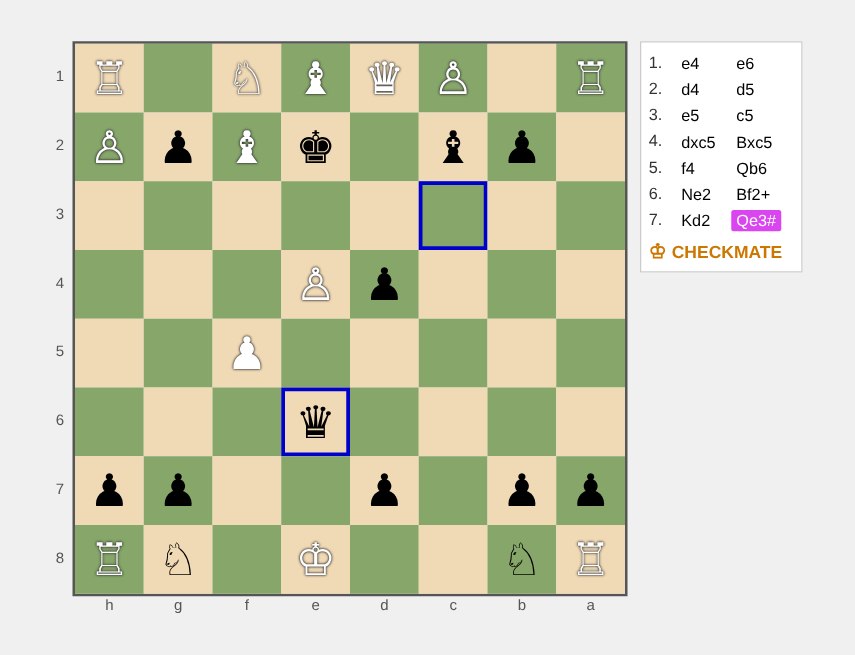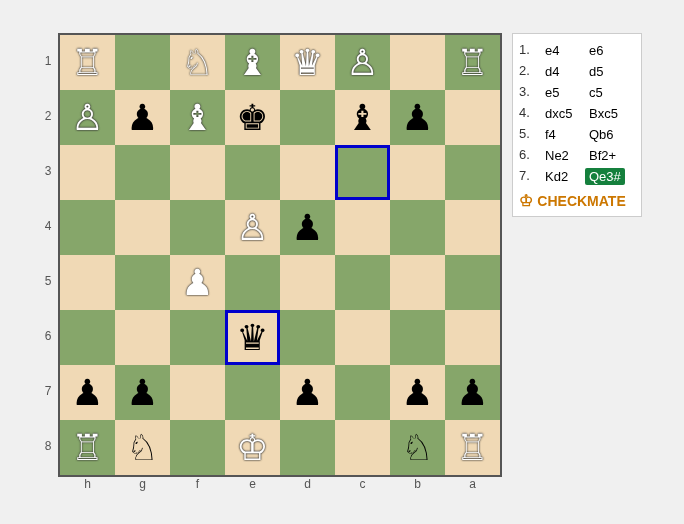--- a/index.html
+++ b/index.html
@@ -90,21 +90,21 @@
     .move-num {
       color: #333;
       min-width: 18px;
     }
     .move-w, .move-b {
       min-width: 40px;
       padding: 1px 4px;
       border-radius: 2px;
     }
     .move-b.active {
-      background-color: #15803d;
+      background-color: #d946ef;
       color: white;
     }
     .checkmate-label {
       display: flex;
       align-items: center;
       gap: 4px;
       margin-top: 4px;
       font-weight: bold;
       font-size: 14px;
       color: #cc7700;

